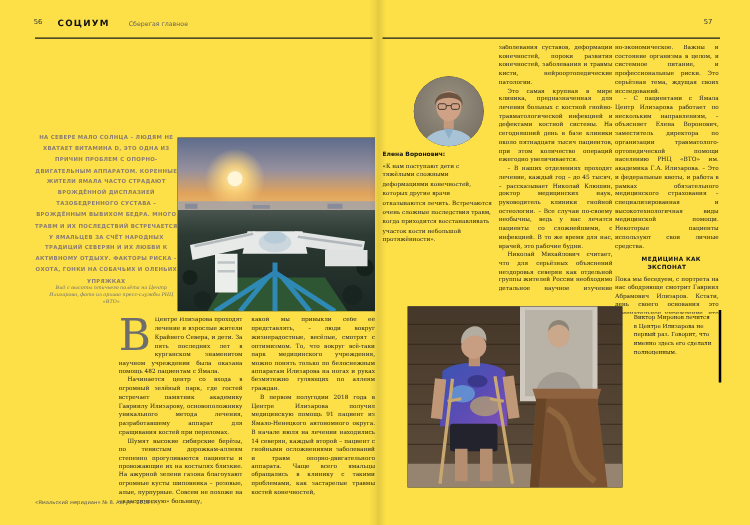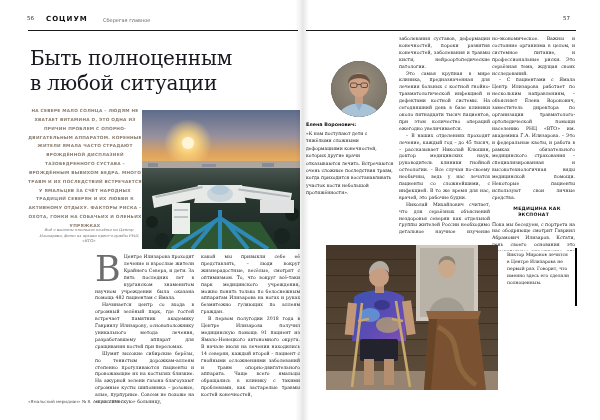--- a/index.html
+++ b/index.html
@@ -1,18 +1,18 @@
 <!DOCTYPE html>
 <html><head>
 <meta charset="utf-8">
 <style>
   * { margin:0; padding:0; box-sizing:border-box; }
   html,body { width:600px; height:420px; }
   body { background:#e9e9e9; font-family:"DejaVu Serif", serif; position:relative; overflow:hidden; }
-  .spread { position:absolute; left:0; top:0; width:600px; height:420px; background:#ffffff; }
+  .spread { position:absolute; left:0; top:0; width:600px; height:420px; background:#fde047; }
   .gutter { position:absolute; left:295px; top:0; width:14px; height:420px;
             background:linear-gradient(90deg, rgba(0,0,0,0), rgba(0,0,0,.06) 40%, rgba(0,0,0,.10) 55%, rgba(0,0,0,0)); }
   .pagenum { position:absolute; font:5.5px "DejaVu Sans", sans-serif; color:#333; }
   .kicker  { position:absolute; left:46px; top:15px; font:bold 7px "DejaVu Sans", sans-serif; letter-spacing:1px; color:#111; }
   .kicker-sub { position:absolute; left:103px; top:16.5px; font:5px "DejaVu Sans", sans-serif; color:#666; }
   .rule { position:absolute; height:1px; background:#1b1b1b; }
   .headline { position:absolute; left:30px; top:46px; width:260px; font-family:"DejaVu Serif", serif;
               font-size:20px; line-height:25px; color:#17171f; letter-spacing:-.2px; }
   .lead { position:absolute; left:28px; top:107px; width:114px; text-align:center;
           font:bold 4.3px/8.85px "DejaVu Sans", sans-serif; letter-spacing:.25px; color:#8b7d70; }
@@ -50,24 +50,20 @@
 <div class="spread">
 
   <div class="pagenum" style="left:27px; top:15px;">56</div>
   <div class="kicker">СОЦИУМ</div>
   <div class="kicker-sub">Сберегая главное</div>
   <div class="rule" style="left:28px; top:30px; width:270px;"></div>
 
   <div class="pagenum" style="left:563px; top:15px;">57</div>
   <div class="rule" style="left:306px; top:30px; width:270px;"></div>
 
-  <div class="headline">
-    <div>Быть полноценным</div>
-    <div>в любой ситуации</div>
-  </div>
 
   <div class="lead">НА СЕВЕРЕ МАЛО СОЛНЦА – ЛЮДЯМ НЕ ХВАТАЕТ ВИТАМИНА D, ЭТО ОДНА ИЗ ПРИЧИН ПРОБЛЕМ С ОПОРНО-ДВИГАТЕЛЬНЫМ АППАРАТОМ. КОРЕННЫЕ ЖИТЕЛИ ЯМАЛА ЧАСТО СТРАДАЮТ ВРОЖДЁННОЙ ДИСПЛАЗИЕЙ ТАЗОБЕДРЕННОГО СУСТАВА – ВРОЖДЁННЫМ ВЫВИХОМ БЕДРА. МНОГО ТРАВМ И ИХ ПОСЛЕДСТВИЙ ВСТРЕЧАЕТСЯ У ЯМАЛЬЦЕВ ЗА СЧЁТ НАРОДНЫХ ТРАДИЦИЙ СЕВЕРЯН И ИХ ЛЮБВИ К АКТИВНОМУ ОТДЫХУ. ФАКТОРЫ РИСКА – ОХОТА, ГОНКИ НА СОБАЧЬИХ И ОЛЕНЬИХ УПРЯЖКАХ</div>
 
   <div class="photo photo-main">
     <svg viewBox="0 0 158 139" width="158" height="139" preserveAspectRatio="none">
       <defs>
         <linearGradient id="sky" x1="0" y1="0" x2="0" y2="1">
           <stop offset="0" stop-color="#5d6c8c"></stop>
             <stop offset="0.42" stop-color="#96909e"></stop>
           <stop offset="0.72" stop-color="#e0a35c"></stop>

